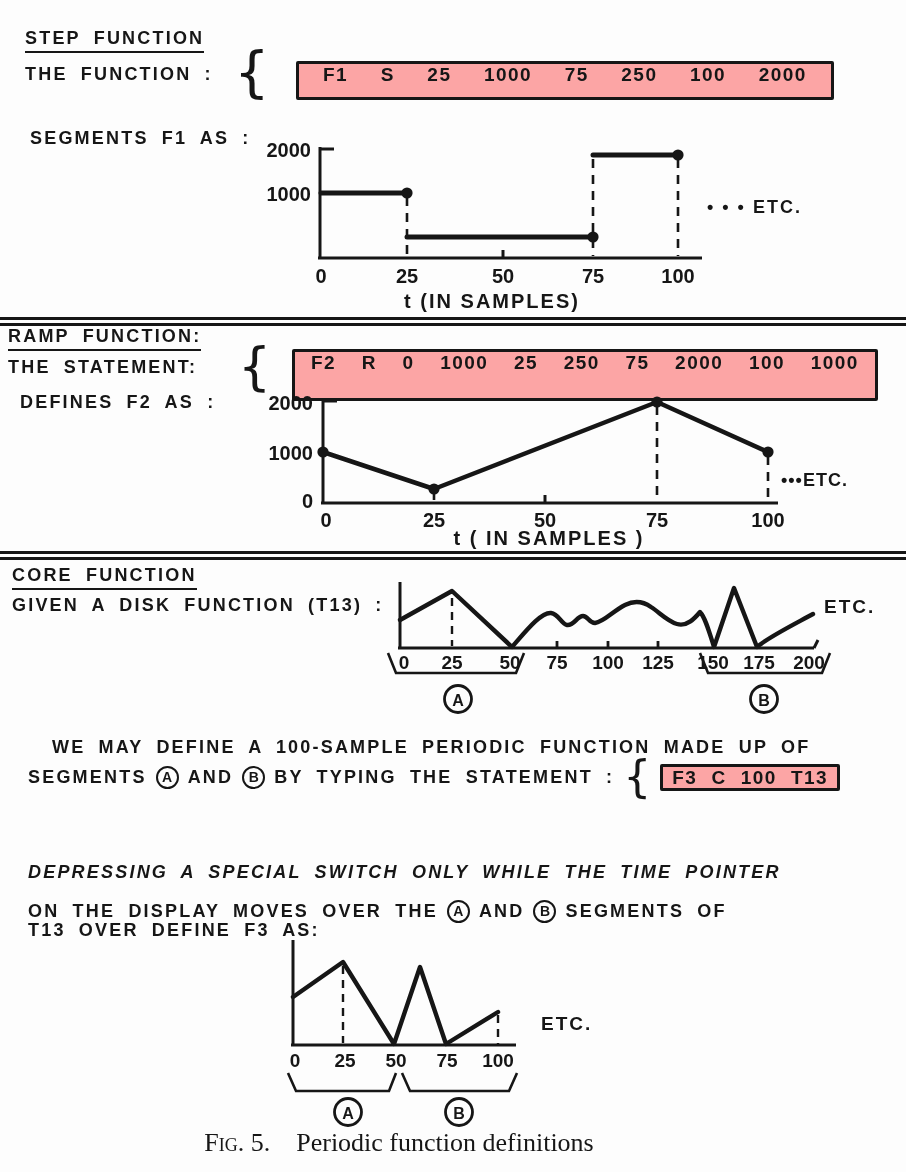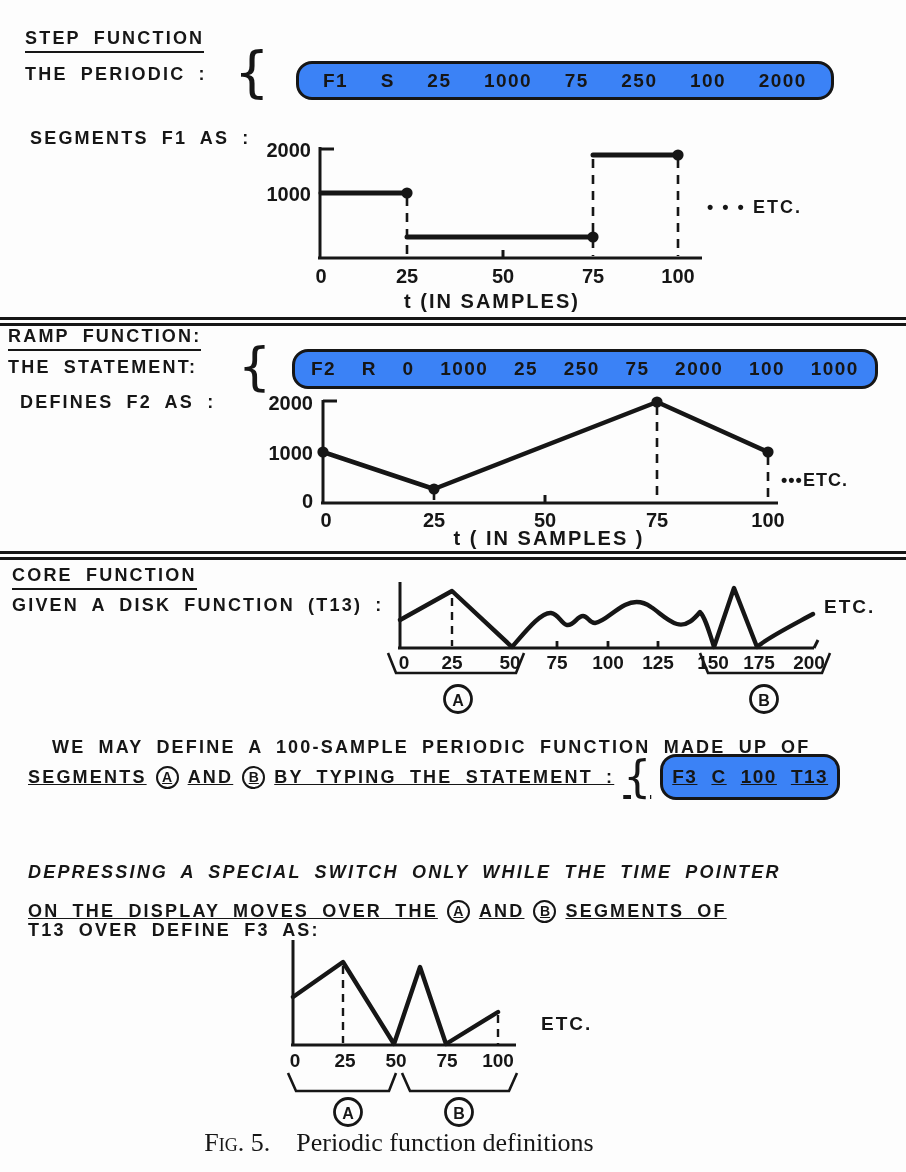--- a/index.html
+++ b/index.html
@@ -9,56 +9,56 @@
   }
   .abs{position:absolute;}
   .hand{
     font-weight:bold;font-size:18px;letter-spacing:2.2px;word-spacing:6px;
     white-space:nowrap;color:#161616;
   }
   .title-underline{
     display:inline-block;border-bottom:2.6px solid #161616;padding-bottom:2px;
   }
   .stmt-box{
-    border:3.2px solid #161616;border-radius:16px;display:flex;align-items:center;
-    justify-content:space-between;box-sizing:border-box;background:#3b82f6;
+    border:3.2px solid #161616;border-radius:2px;display:flex;
+    justify-content:space-between;box-sizing:border-box;background:#fca5a5;
   }
   .stmt-box span{font-weight:bold;font-size:19px;letter-spacing:1.5px;white-space:nowrap;}
   .big-brace{
     font-family:"DejaVu Sans",sans-serif;font-weight:400;color:#161616;
   }
   .divider{
     left:0;width:906px;height:9px;box-sizing:border-box;
     border-top:3.2px solid #161616;border-bottom:3.2px solid #161616;
   }
   .circle-letter{
     display:inline-flex;align-items:center;justify-content:center;
     width:23px;height:23px;border:2.6px solid #161616;border-radius:50%;
     font-size:14px;font-weight:bold;letter-spacing:0;flex:0 0 auto;
     box-sizing:border-box;
   }
-  .note-row{display:flex;align-items:center;gap:9px;text-decoration:underline;}
+  .note-row{display:flex;align-items:center;gap:9px;}
   svg{position:absolute;overflow:visible;}
   svg text{
     font-family:"Liberation Sans",sans-serif;font-weight:bold;fill:#161616;
   }
   .caption{
     left:0;top:1128px;width:798px;text-align:center;
     font-family:"Liberation Serif",serif;font-size:26px;color:#161616;
   }
   .caption .fig{font-variant:small-caps;margin-right:26px;}
 </style>
 </head>
 <body>
 
 <div class="abs" style="left:0;top:0;width:868px;height:317px;">
   <div class="abs hand" style="left:25px;top:28px;">
     <span class="title-underline">STEP FUNCTION</span>
   </div>
-  <div class="abs hand" style="left:25px;top:64px;">THE PERIODIC :</div>
+  <div class="abs hand" style="left:25px;top:64px;">THE FUNCTION :</div>
   <div class="abs big-brace" style="left:234px;top:44px;font-size:56px;line-height:56px;">{</div>
   <div class="abs stmt-box" style="left:296px;top:61px;width:538px;height:39px;padding:0 24px;">
     <span>F1</span>
     <span>S</span>
     <span>25</span>
     <span>1000</span>
     <span>75</span>
     <span>250</span>
     <span>100</span>
     <span>2000</span>
@@ -92,21 +92,21 @@
 </div>
 
 <div class="abs divider" style="top:317px;"></div>
 
 <div class="abs" style="left:0;top:326px;width:906px;height:225px;">
   <div class="abs hand" style="left:8px;top:0px;">
     <span class="title-underline">RAMP FUNCTION:</span>
   </div>
   <div class="abs hand" style="left:8px;top:31px;">THE STATEMENT:</div>
   <div class="abs big-brace" style="left:238px;top:14px;font-size:52px;line-height:52px;">{</div>
-  <div class="abs stmt-box" style="left:292px;top:23px;width:586px;height:40px;padding:16px 16px;">
+  <div class="abs stmt-box" style="left:292px;top:23px;width:586px;height:52px;padding:0 16px;">
     <span>F2</span>
     <span>R</span>
     <span>0</span>
     <span>1000</span>
     <span>25</span>
     <span>250</span>
     <span>75</span>
     <span>2000</span>
     <span>100</span>
     <span>1000</span>
@@ -182,21 +182,21 @@
 </svg>
 
 <div class="abs hand" style="left:28px;top:737px;margin-left:24px;">WE MAY DEFINE A 100-SAMPLE PERIODIC FUNCTION MADE UP OF</div>
 <div class="abs note-row" style="left:28px;top:759px;height:36px;">
   <span class="hand">SEGMENTS</span>
   <span class="circle-letter">A</span>
   <span class="hand">AND</span>
   <span class="circle-letter">B</span>
   <span class="hand">BY TYPING THE STATEMENT :</span>
   <span class="big-brace" style="font-size:44px;line-height:36px;">{</span>
-  <span class="stmt-box" style="height:46px;padding:0 9px;gap:14px;">
+  <span class="stmt-box" style="height:27px;padding:0 9px;gap:14px;">
     <span>F3</span>
     <span>C</span>
     <span>100</span>
     <span>T13</span>
   </span>
 </div>
 
 <div class="abs hand" style="left:28px;top:862px;font-style:italic;">DEPRESSING A SPECIAL SWITCH ONLY WHILE THE TIME POINTER</div>
 <div class="abs note-row" style="left:28px;top:888px;height:28px;margin-top:9px;">
   <span class="hand">ON THE DISPLAY MOVES OVER THE</span>

